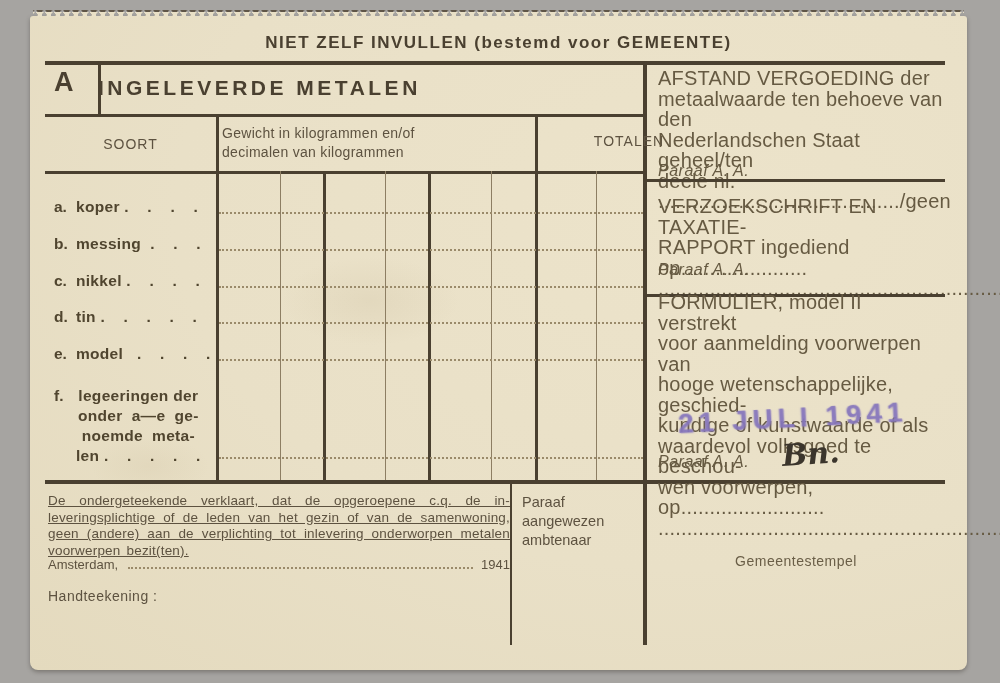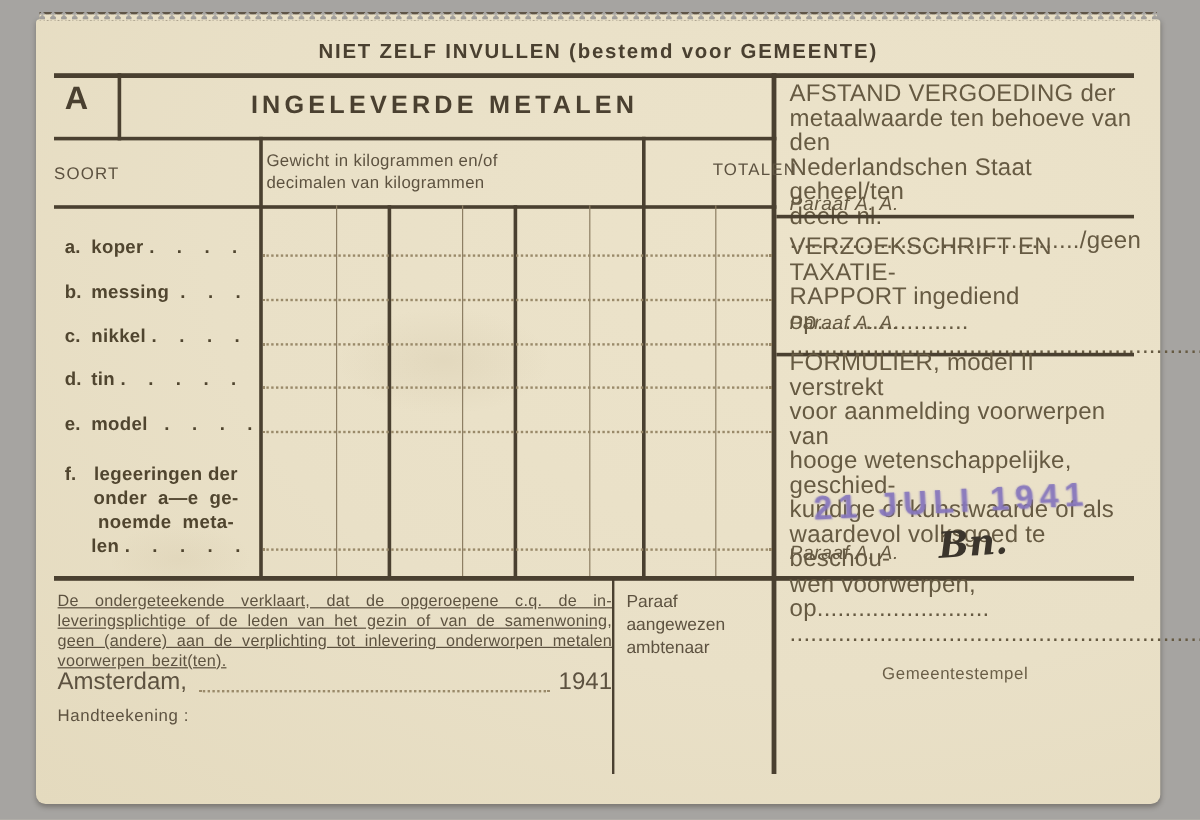--- a/index.html
+++ b/index.html
@@ -25,25 +25,25 @@
   .stain2{left:60px;top:420px;width:120px;height:60px;
     background:radial-gradient(ellipse,rgba(160,140,100,.08),transparent 70%);}
 
   .ln{position:absolute;background:#4a4030;}
   .ln-thin{position:absolute;background:#8d7e63;}
   .dotrow{position:absolute;border-top:2px dotted #9a8a6a;height:0;}
 
   .instruction{position:absolute;left:0;top:17px;width:100%;text-align:center;
     font-weight:bold;font-size:17px;letter-spacing:1.5px;color:#4a4030;}
   .letterA{position:absolute;left:24px;top:51px;font-weight:bold;font-size:27px;color:#4a4030;letter-spacing:1px;}
-  .formtitle{position:absolute;left:68px;top:60px;width:545px;text-align:center;
+  .formtitle{position:absolute;left:68px;top:60px;width:545px;text-align:left;
     font-weight:bold;font-size:21px;letter-spacing:3.5px;color:#4a4030;}
 
   .colhead{position:absolute;color:#5d5240;letter-spacing:1px;}
-  .ch-soort{left:15px;top:120px;width:171px;font-size:14px;}
+  .ch-soort{left:15px;top:120px;width:171px;text-align:center;font-size:14px;}
   .ch-gewicht{left:192px;top:108px;width:310px;text-align:left;font-size:14px;
     line-height:19px;white-space:pre-line;letter-spacing:.3px;}
   .ch-totalen{left:505px;top:117px;width:108px;text-align:center;font-size:14px;margin-left:40px;}
 
   .soort-row{position:absolute;left:24px;width:168px;display:flex;color:#50452f;
     font-weight:bold;font-size:15.5px;line-height:20px;}
   .soort-row .rk{width:22px;flex:none;}
   .soort-row .rn{white-space:pre-wrap;letter-spacing:.3px;text-align:center;}
 
   .rp-text{position:absolute;left:628px;width:288px;white-space:pre-line;
@@ -53,21 +53,21 @@
   .stamp{position:absolute;left:648px;top:386px;transform:rotate(-3deg);
     font-weight:bold;font-size:28px;letter-spacing:5px;color:rgba(134,118,188,.88);
     text-shadow:1px 1px 1px rgba(134,118,188,.35), -1px 0 1px rgba(134,118,188,.3);
     filter:blur(.3px);}
   .signature{position:absolute;left:752px;top:420px;font-family:"DejaVu Serif",serif;
     font-style:italic;font-weight:bold;font-size:30px;color:#3b352c;transform:rotate(-4deg);}
 
   .declaration{position:absolute;left:18px;top:477px;width:462px;color:#5d5240;
     font-size:13.5px;line-height:16.5px;text-align:justify;letter-spacing:.2px;word-spacing:2px;text-decoration:underline;}
   .amsline{position:absolute;left:18px;top:541px;width:462px;display:flex;align-items:flex-end;
-    color:#5d5240;font-size:20px;}
+    color:#5d5240;font-size:13px;}
   .amsline .dotfill{flex:1;border-bottom:2px dotted #9a8a6a;margin:0 8px 3px 10px;}
   .handtekening{position:absolute;left:18px;top:572px;color:#5d5240;font-size:14px;letter-spacing:.5px;}
   .paraaf-amb{position:absolute;left:492px;top:477px;width:115px;color:#5d5240;
     font-size:14.5px;line-height:19px;white-space:pre-line;}
   .gemstempel{position:absolute;left:617px;top:537px;width:298px;text-align:center;
     color:#6a5e47;font-size:14px;letter-spacing:.5px;}
 </style>
 </head>
 <body>
 

